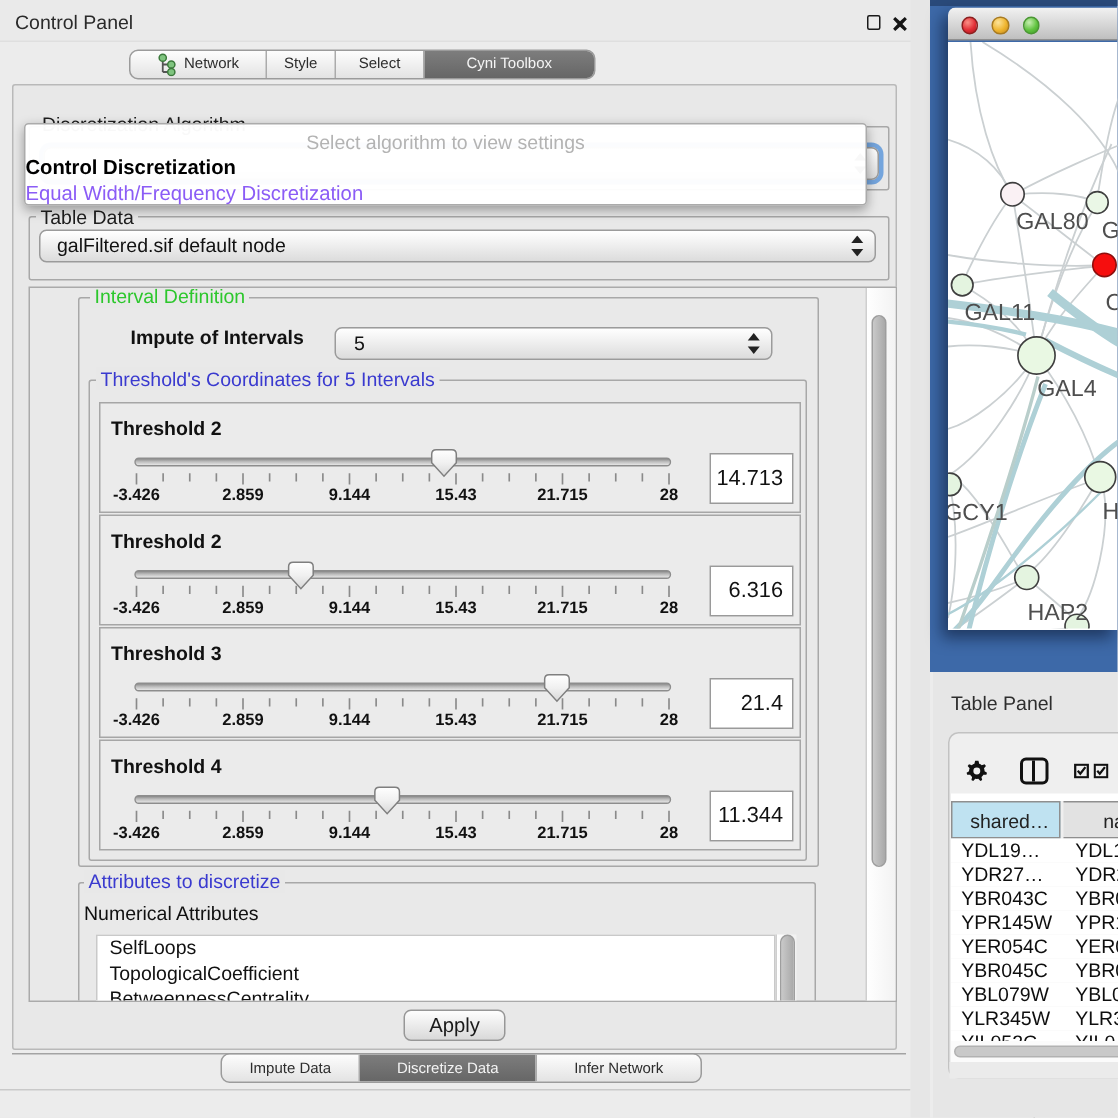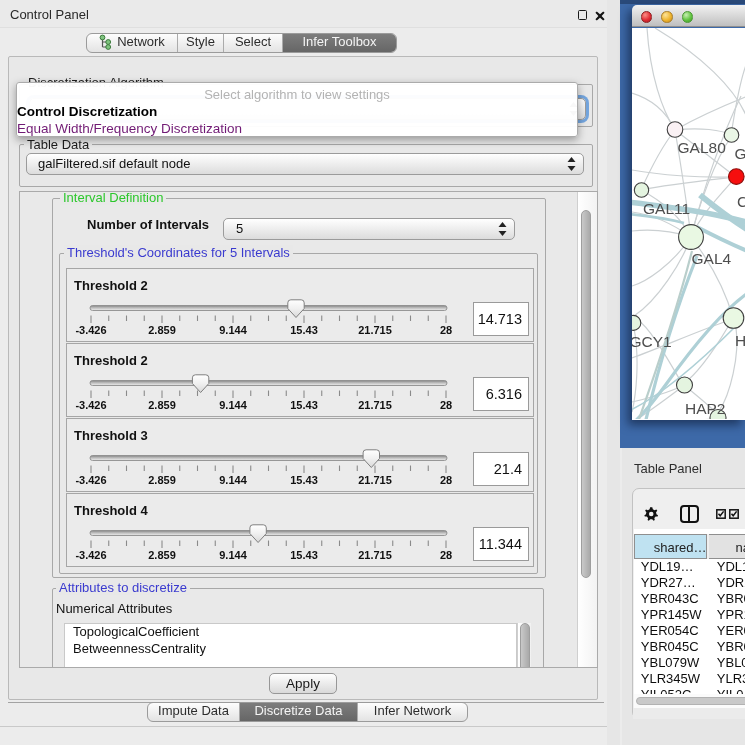--- a/index.html
+++ b/index.html
@@ -5,34 +5,34 @@
 font-family:"Liberation Sans",sans-serif;-webkit-font-smoothing:antialiased}
 #root{position:absolute;left:0;top:0;width:745px;height:745px}
 .abs{position:absolute}
 
 #lwin{position:absolute;left:0;top:0;width:690px;height:745px;background:#ECECEC;border-right:1px solid #a3a3a3}
 #titlebar{position:absolute;left:0;top:0;width:608px;height:28px;background:#EAEAEA;border-bottom:1px solid #DFDFDF}
 #titlebar .t{position:absolute;left:10px;top:7px;font-size:13px;color:#2a2a2a}
 #fltico{position:absolute;left:577.5px;top:10px;width:9.5px;height:9.5px;border:1.7px solid #1a1a1a;border-radius:1.5px}
 
 .seg{position:absolute;display:flex;height:20px;border:1px solid #9b9b9b;border-radius:6px;overflow:hidden;background:linear-gradient(#FDFDFD,#E3E3E3)}
-.seg .s{display:flex;align-items:flex-start;justify-content:center;font-size:13px;color:#2d2d2d;border-right:1px solid #ababab;height:100%}
+.seg .s{display:flex;align-items:center;justify-content:center;font-size:10px;color:#2d2d2d;border-right:1px solid #ababab;height:100%}
 .seg .s:last-child{border-right:none}
 .seg .sel{background:linear-gradient(#7d7d7d,#666);color:#f4f4f4}
 
 #content{position:absolute;left:8px;top:56px;width:590px;height:644px;background:#E8E8E8;border:1px solid #b9b9b9;border-radius:2px}
 .glabel{position:absolute;font-size:13px;color:#1d1d1d;background:#E8E8E8;padding:0 3px;white-space:nowrap}
 .gbox{position:absolute;border:1px solid #a8a8a8;border-radius:2px}
 .combo{position:absolute;height:22px;border:1px solid #9b9b9b;border-radius:5px;background:linear-gradient(#FFFFFF,#DCDCDC);font-size:13px;color:#111;line-height:20px}
 .combo .ar{position:absolute;right:7px;top:3px;width:9px;height:14px}
 
 #pop{position:absolute;left:7px;top:24.5px;width:562px;height:55px;border-radius:3px;background:rgba(255,255,255,.97);border:1px solid #ababab;box-shadow:0 3px 8px rgba(0,0,0,.35);z-index:60}
 #pop .r1{position:absolute;left:0;top:4px;width:100%;text-align:center;font-size:13px;color:#b3b3b3}
 #pop .r2{position:absolute;left:0px;top:21px;font-size:13.5px;font-weight:bold;color:#000}
-#pop .r3{position:absolute;left:0px;top:38px;font-size:13.5px;color:#701a75}
+#pop .r3{position:absolute;left:0px;top:38px;font-size:13.5px;color:#8b5cf6}
 
 #scr{position:absolute;left:10px;top:134px;width:579px;height:477px;border:1px solid #aaa;background:#E9E9E9;overflow:hidden}
 .tpanel{position:absolute;left:46px;width:468px;height:74px;border:1px solid #a6a6a6;background:#EBEBEB}
 .ptitle{position:absolute;left:7px;top:9px;font-size:13px;font-weight:bold;color:#111}
 .sld{position:absolute}
 .vbox{position:absolute;left:406px;top:33px;width:56px;height:34px;background:#fff;border:1px solid #9a9a9a;font-size:14.5px;color:#111;text-align:right;line-height:32px;padding-right:6px}
 
 #nlist{position:absolute;left:44px;top:431px;width:453px;height:60px;background:#fff;border:1px solid #c9c9c9;font-size:13px;color:#111}
 #nlist div{padding-left:8px;height:16.9px;line-height:14px;padding-top:1px}
 
@@ -83,21 +83,21 @@
     <div class="s" style="width:91px"><svg width="13" height="16" style="margin-right:5px">
             <line x1="3.5" y1="4" x2="3.5" y2="13" stroke="#555" stroke-width="1.2"></line>
             <line x1="3.5" y1="8" x2="9" y2="8" stroke="#555" stroke-width="1.2"></line>
             <line x1="3.5" y1="13" x2="9" y2="13" stroke="#555" stroke-width="1.2"></line>
             <circle cx="3.5" cy="3.5" r="2.4" fill="#7fc47f" stroke="#3c7a3c"></circle>
             <circle cx="9.2" cy="8" r="2.4" fill="#7fc47f" stroke="#3c7a3c"></circle>
             <circle cx="9.2" cy="13" r="2.4" fill="#7fc47f" stroke="#3c7a3c"></circle>
           </svg>Network</div>
     <div class="s" style="width:46px">Style</div>
     <div class="s" style="width:59px">Select</div>
-    <div class="s sel" style="width:113px">Infer Toolbox</div>
+    <div class="s sel" style="width:113px">Cyni Toolbox</div>
   </div>
   <div id="content">
 
     <div class="glabel" style="left:16px;top:17.5px">Discretization Algorithm</div>
     <div class="gbox" style="left:10px;top:27px;width:574px;height:43px"></div>
     <div class="combo" style="left:20px;top:41px;width:557px;box-shadow:0 0 0 3px rgba(77,143,217,.75)">
           <svg class="ar" viewBox="0 0 9 14">
             <path d="M4.5 0 L8.5 5 L0.5 5 Z" fill="#222"></path>
             <path d="M4.5 14 L8.5 9 L0.5 9 Z" fill="#222"></path>
           </svg>
@@ -112,21 +112,21 @@
     <div class="gbox" style="left:10px;top:87px;width:574px;height:43px"></div>
     <div class="glabel" style="left:15px;top:79.5px">Table Data</div>
     <div class="combo" style="left:17px;top:96px;width:558px;padding-left:11px">galFiltered.sif default node<svg class="ar" viewBox="0 0 9 14">
             <path d="M4.5 0 L8.5 5 L0.5 5 Z" fill="#222"></path>
             <path d="M4.5 14 L8.5 9 L0.5 9 Z" fill="#222"></path>
           </svg></div>
 
     <div id="scr">
       <div class="gbox" style="left:32px;top:6px;width:494px;height:380px"></div>
       <div class="glabel" style="left:40px;top:-2px;color:#2cc72c">Interval Definition</div>
-      <div style="position:absolute;left:67px;top:25px;font-size:13px;font-weight:bold;color:#111">Number of Intervals</div>
+      <div style="position:absolute;left:67px;top:25px;font-size:13px;font-weight:bold;color:#111">Impute of Intervals</div>
       <div class="combo" style="left:203px;top:26px;width:292px;padding-left:12px">5<svg class="ar" viewBox="0 0 9 14">
               <path d="M4.5 0 L8.5 5 L0.5 5 Z" fill="#222"></path>
               <path d="M4.5 14 L8.5 9 L0.5 9 Z" fill="#222"></path>
             </svg></div>
       <div class="gbox" style="left:39px;top:61px;width:479px;height:321px"></div>
       <div class="glabel" style="left:44px;top:52.5px;color:#3a3acf">Threshold's Coordinates for 5 Intervals</div>
       <div class="tpanel" style="top:76px">
 <div class="ptitle">Threshold 2</div>
 <svg class="sld" width="466" height="44" style="left:-2px;top:27px">
 <rect x="25" y="9.5" width="357" height="5" rx="2.5" fill="url(#trk)" stroke="#8d8d8d" stroke-width="0.9"></rect>
@@ -263,20 +263,21 @@
               <text x="310" y="37.5" text-anchor="middle" font-size="11" font-weight="bold" fill="#111" font-family="Liberation Sans, sans-serif">21.715</text>
               <text x="381" y="37.5" text-anchor="middle" font-size="11" font-weight="bold" fill="#111" font-family="Liberation Sans, sans-serif">28</text>
 <path d="M 184.9 6.8 Q 184.9 3.8 187.9 3.8 L 198.3 3.8 Q 201.3 3.8 201.3 6.8 L 201.3 12.5 L 193.1 21.5 L 184.9 12.5 Z" fill="url(#thm)" stroke="#7f7f7f" stroke-width="1"></path>
 </svg>
 <div class="vbox">11.344</div>
 </div>
       <div class="gbox" style="left:32px;top:396px;width:492px;height:294px"></div>
       <div class="glabel" style="left:36px;top:387.5px;color:#3a3acf">Attributes to discretize</div>
       <div style="position:absolute;left:36px;top:409px;font-size:13px;font-weight:normal;color:#111">Numerical Attributes</div>
       <div id="nlist">
+            <div>SelfLoops</div>
             <div>TopologicalCoefficient</div>
             <div>BetweennessCentrality</div>
           </div>
       <div class="vtrack" style="left:497px;top:431px;width:14px;height:46px"></div>
       <div class="vthumb" style="left:499.5px;top:431px;width:10px;height:50px"></div>
       <div class="vtrack" style="left:557px;top:0;width:22px;height:477px"></div>
       <div class="vthumb" style="left:560.5px;top:18px;width:10px;height:368px"></div>
     </div>
     <div id="apply">Apply</div>
   </div>
@@ -377,21 +378,21 @@
 <div class="abs" style="left:65.9px;top:59px;width:2.6px;height:14px;background:#111"></div>
 <svg class="abs" style="left:93.5px;top:60.5px" width="10" height="10" viewBox="0 0 10 10">
 <rect x="0.8" y="0.8" width="8.4" height="8.4" fill="none" stroke="#111" stroke-width="1.5"></rect>
 <path d="M2.5 4.8 L4.2 6.8 L7.6 2.4" fill="none" stroke="#111" stroke-width="1.5"></path>
       </svg>
 <svg class="abs" style="left:106.5px;top:60.5px" width="10" height="10" viewBox="0 0 10 10">
 <rect x="0.8" y="0.8" width="8.4" height="8.4" fill="none" stroke="#111" stroke-width="1.5"></rect>
 <path d="M2.5 4.8 L4.2 6.8 L7.6 2.4" fill="none" stroke="#111" stroke-width="1.5"></path>
       </svg>
 <div class="abs" style="left:11.8px;top:81px;width:112px;height:4.5px;background:#fff"></div>
-<div class="hdr" style="left:11.8px;width:73.7px;background:#BFE2F1;border:1px solid #8f8f8f;text-align:right;text-indent:12px">shared…</div>
+<div class="hdr" style="left:11.8px;width:73.7px;background:#BFE2F1;border:1px solid #8f8f8f;text-align:left;text-indent:12px">shared…</div>
 <div class="hdr" style="left:86.5px;width:37px;background:#E2E2E2;border-top:1px solid #8f8f8f;border-bottom:1px solid #8f8f8f;padding-left:27px">na</div>
 <div class="row" style="top:111px"><span style="padding-left:7px">YDL19…</span><span class="c2">YDL1</span></div>
 <div class="row" style="top:127px"><span style="padding-left:7px">YDR27…</span><span class="c2">YDR2</span></div>
 <div class="row" style="top:143px"><span style="padding-left:7px">YBR043C</span><span class="c2">YBR0</span></div>
 <div class="row" style="top:159px"><span style="padding-left:7px">YPR145W</span><span class="c2">YPR1</span></div>
 <div class="row" style="top:175px"><span style="padding-left:7px">YER054C</span><span class="c2">YER0</span></div>
 <div class="row" style="top:191px"><span style="padding-left:7px">YBR045C</span><span class="c2">YBR0</span></div>
 <div class="row" style="top:207px"><span style="padding-left:7px">YBL079W</span><span class="c2">YBL0</span></div>
 <div class="row" style="top:223px"><span style="padding-left:7px">YLR345W</span><span class="c2">YLR3</span></div>
 <div class="row" style="top:239px"><span style="padding-left:7px">YIL052C</span><span class="c2">YIL0</span></div>

